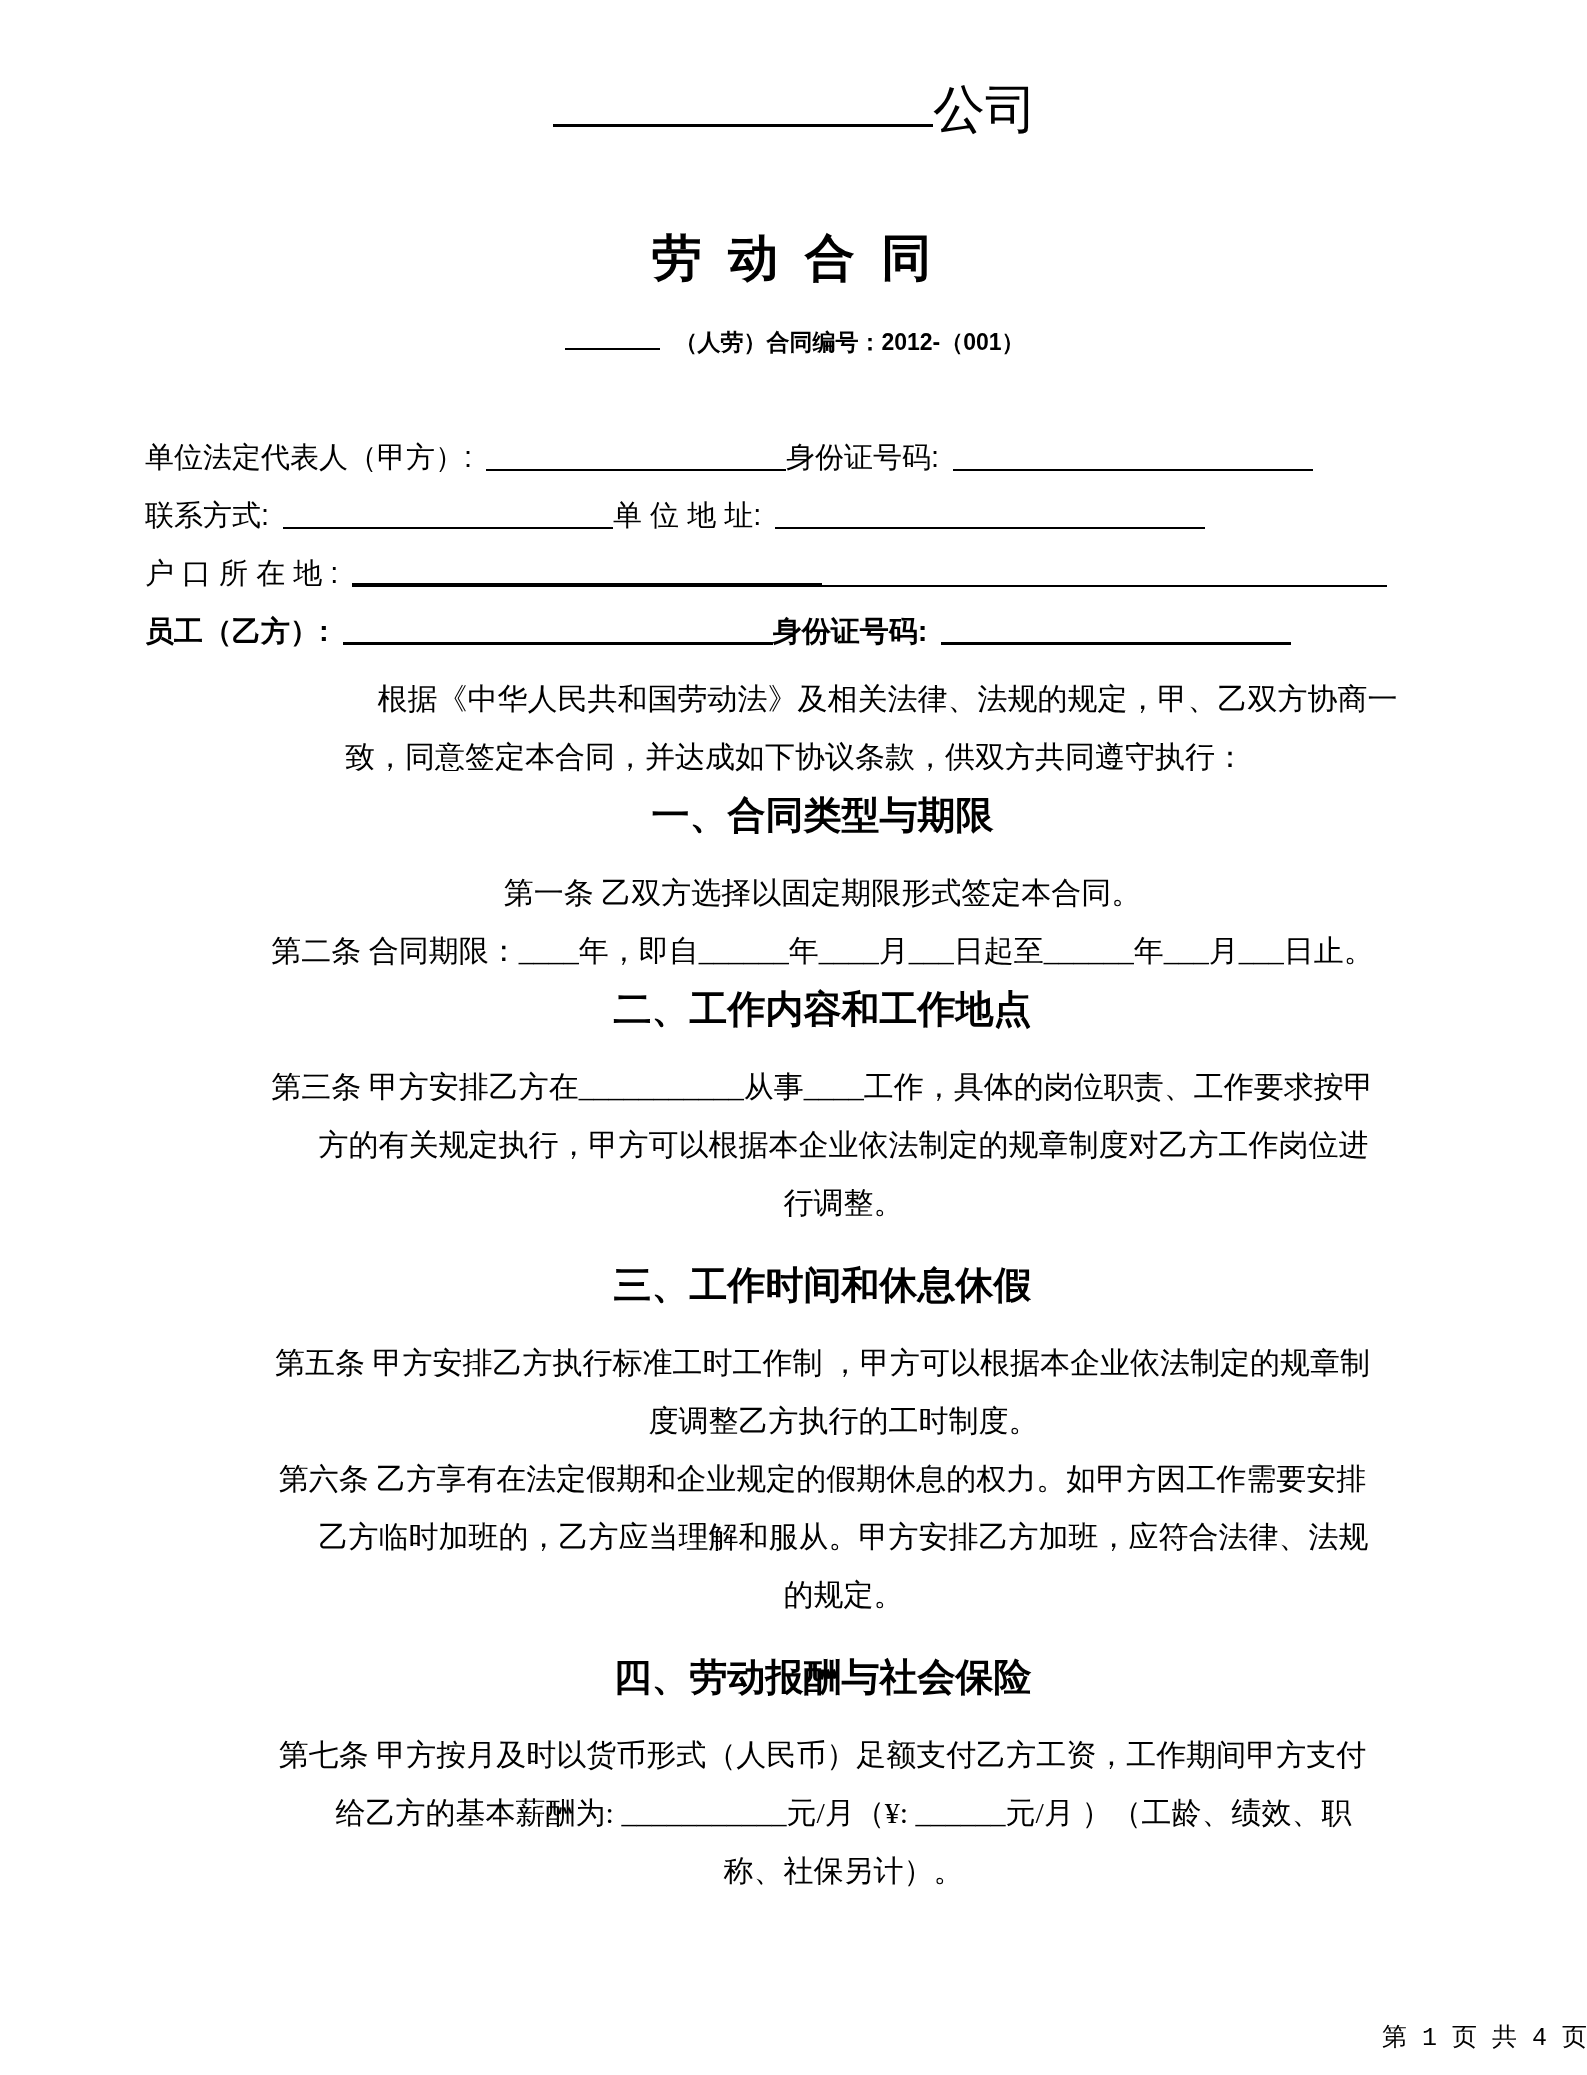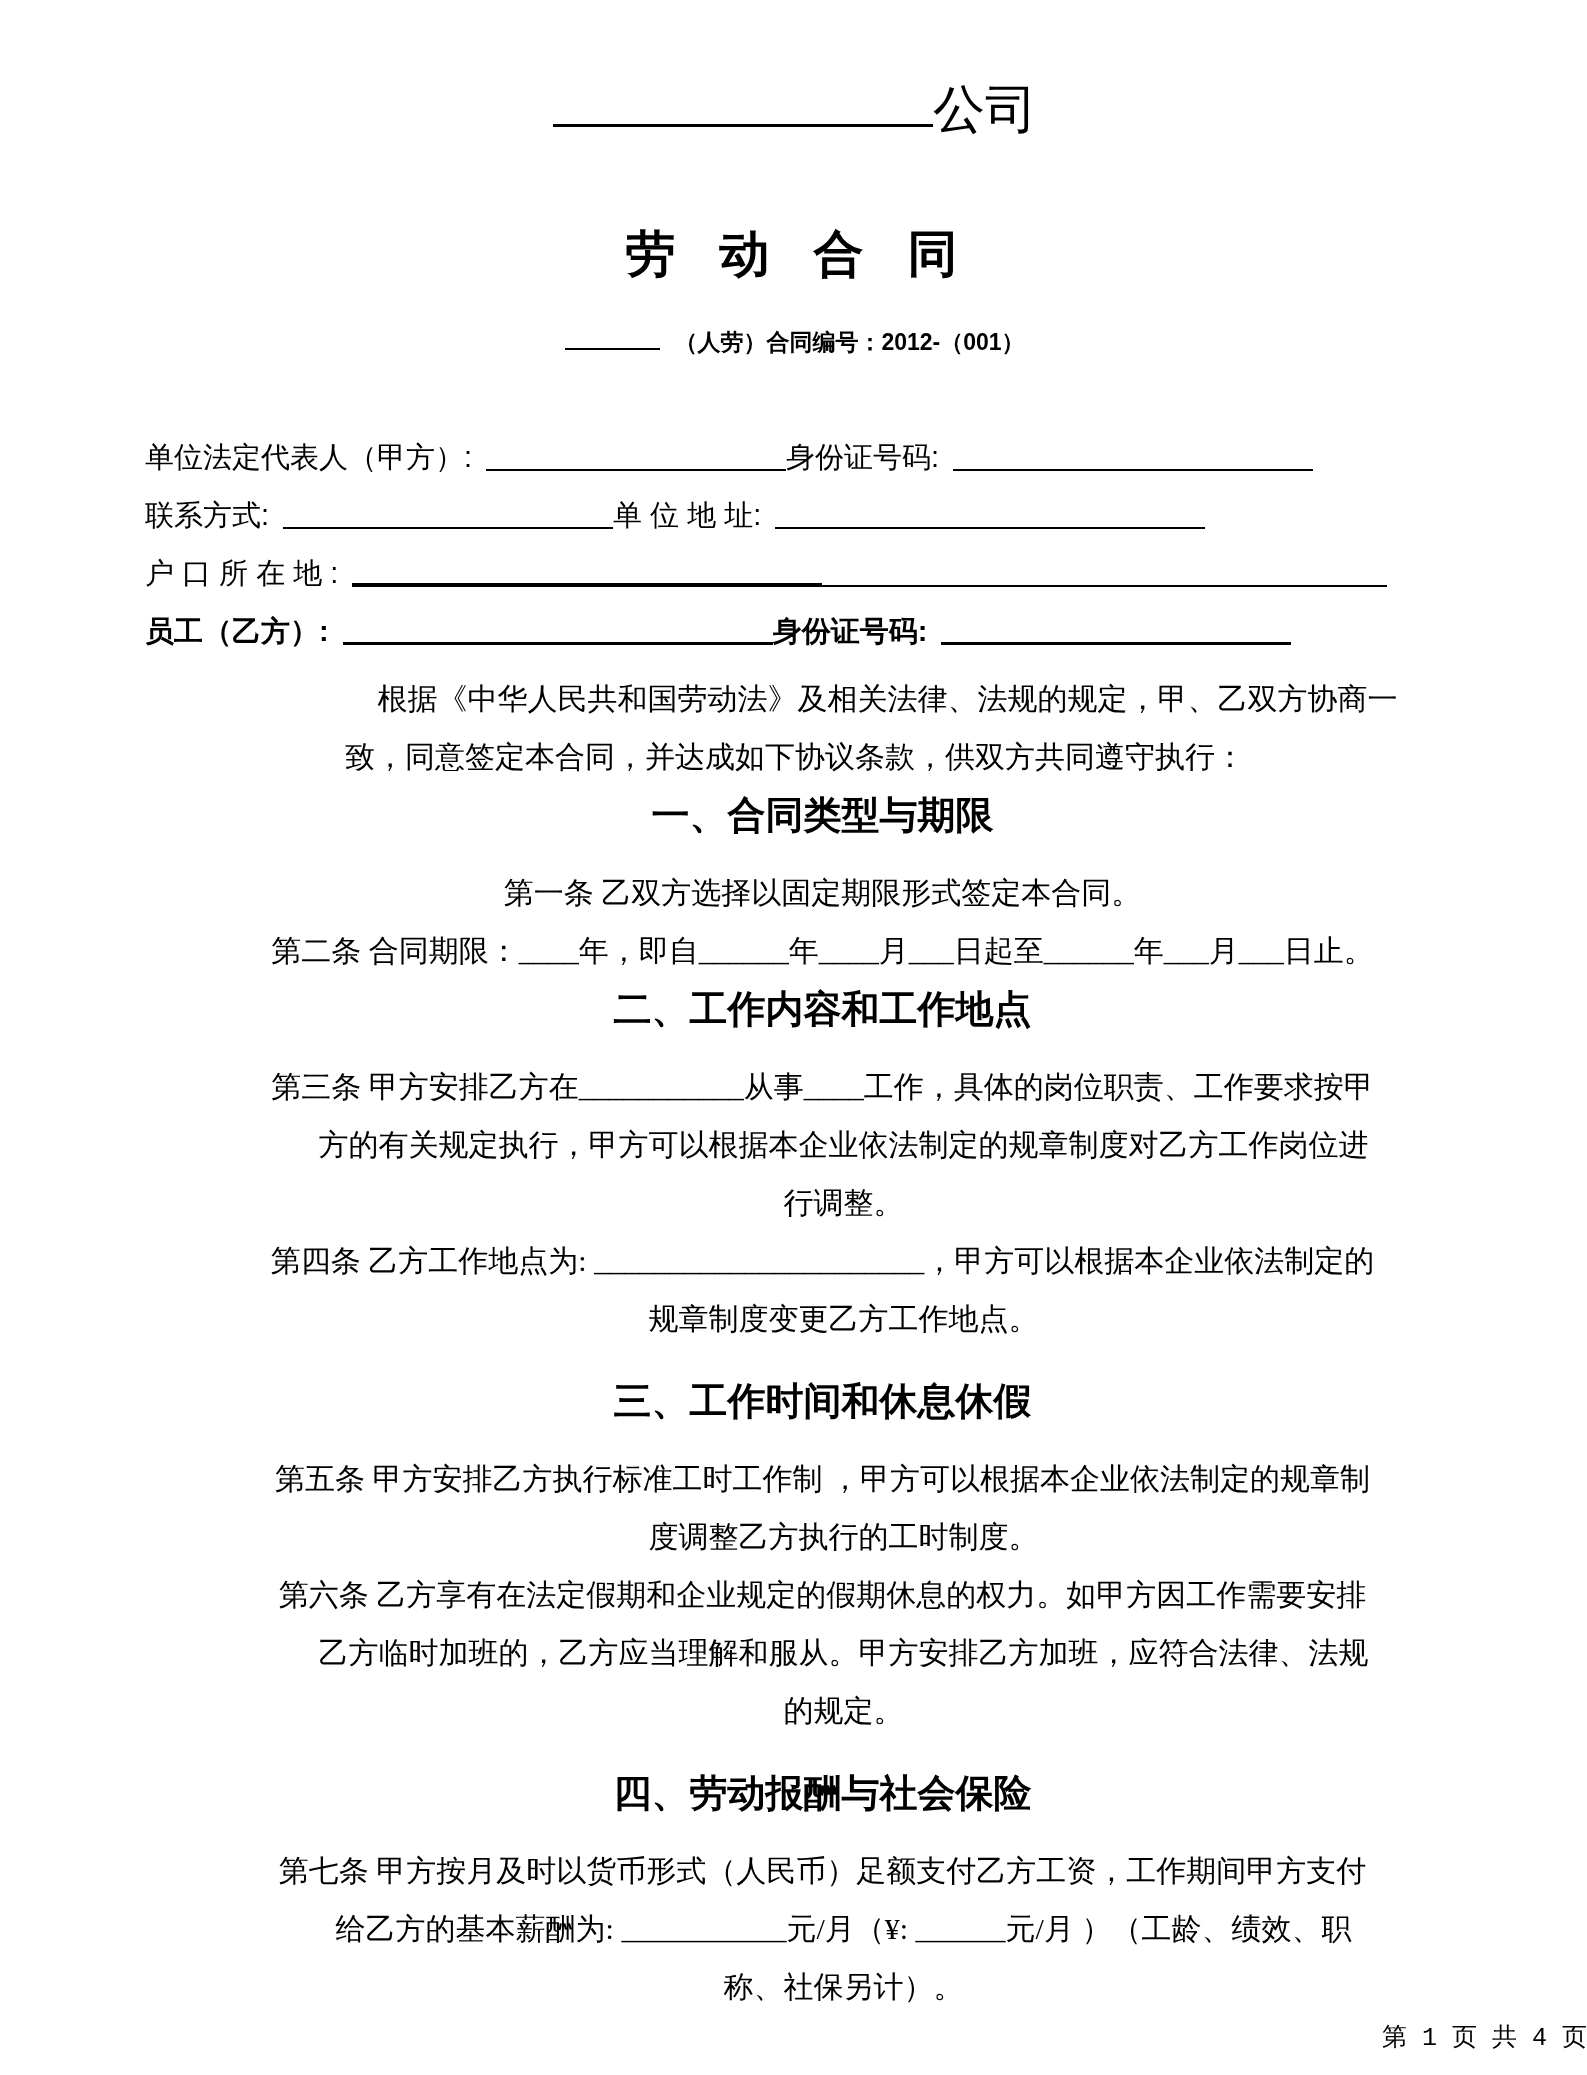--- a/index.html
+++ b/index.html
@@ -21,21 +21,21 @@
     font-family:"Liberation Serif","DejaVu Serif",serif;
   }
   .company-blank {
     display:inline-block; width:380px;
     border-bottom:3px solid #000;
     vertical-align:baseline;
   }
   .doc-title {
     margin-top:88px;
     text-align:center;
-    font-family:Liberation Mono, monospace;
+    font-family:Liberation Serif, serif;
     font-weight:bold;
     font-size:50px; line-height:56px;
     letter-spacing:7px;
     white-space:pre;
   }
   .contract-line {
     margin-top:36px;
     text-align:center;
     font-family:"Liberation Sans","DejaVu Sans",sans-serif;
     font-weight:bold;
@@ -139,22 +139,20 @@
 致，同意签定本合同，并达成如下协议条款，供双方共同遵守执行：</div>
 
       <div class="sec-heading gap-below">一、合同类型与期限</div>
       <div class="article">第一条 乙双方选择以固定期限形式签定本合同。</div>
       <div class="article">第二条 合同期限：____年，即自______年____月___日起至______年___月___日止。</div>
 
       <div class="sec-heading gap-below">二、工作内容和工作地点</div>
       <div class="article">第三条 甲方安排乙方在___________从事____工作，具体的岗位职责、工作要求按甲
 方的有关规定执行，甲方可以根据本企业依法制定的规章制度对乙方工作岗位进
 行调整。</div>
-      <div class="article">第四条 乙方工作地点为: ______________________，甲方可以根据本企业依法制定的
-规章制度变更乙方工作地点。</div>
 
       <div class="sec-heading gap-above gap-below">三、工作时间和休息休假</div>
       <div class="article">第五条 甲方安排乙方执行标准工时工作制 ，甲方可以根据本企业依法制定的规章制
 度调整乙方执行的工时制度。</div>
       <div class="article">第六条 乙方享有在法定假期和企业规定的假期休息的权力。如甲方因工作需要安排
 乙方临时加班的，乙方应当理解和服从。甲方安排乙方加班，应符合法律、法规
 的规定。</div>
 
       <div class="sec-heading gap-above gap-below">四、劳动报酬与社会保险</div>
       <div class="article">第七条 甲方按月及时以货币形式（人民币）足额支付乙方工资，工作期间甲方支付

